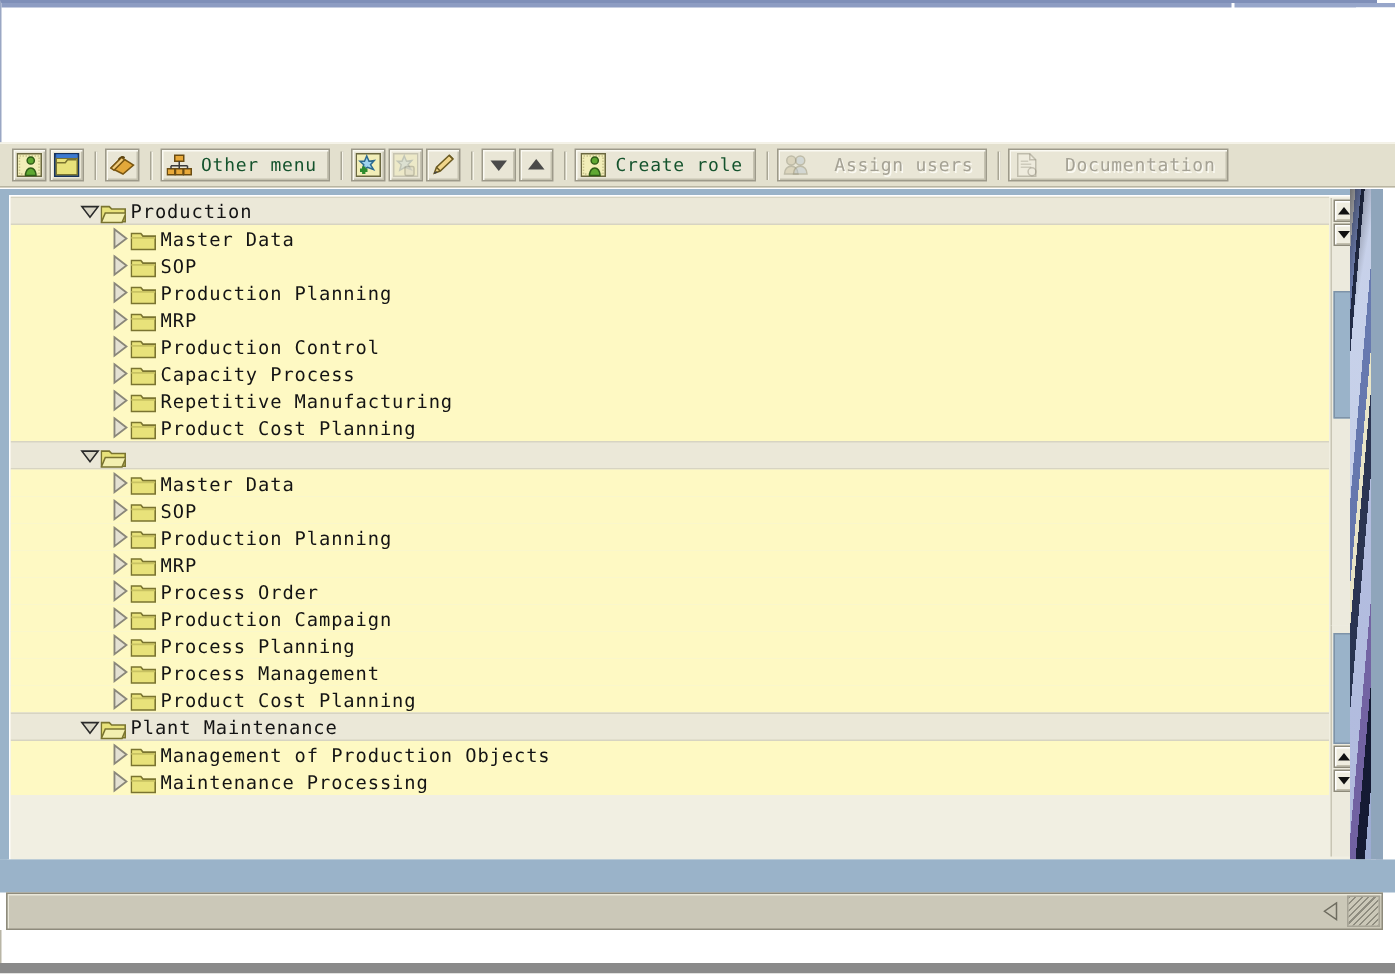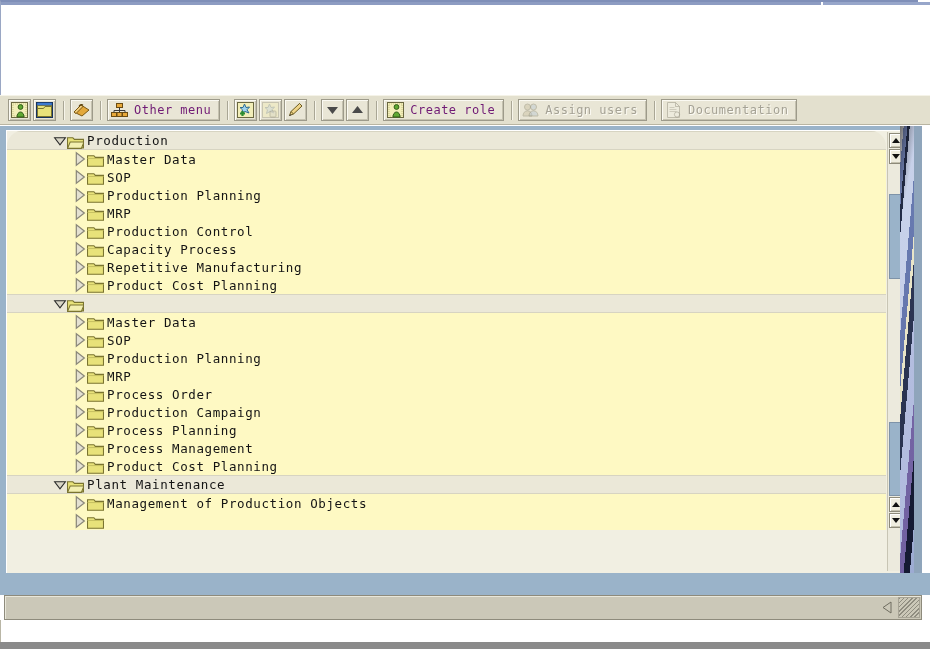--- a/index.html
+++ b/index.html
@@ -77,25 +77,25 @@
     padding: 0 2px;
   }
   .tb-btn.labeled {
     padding: 0 8px 0 3px;
     gap: 6px;
   }
   .tb-btn.disabled { color: #9b998c; }
   .tb-label {
     font-family: "DejaVu Sans Mono", "Liberation Mono", monospace;
     font-size: 12px;
-    color: #701a75;
+    color: #14532d;
     letter-spacing: 0.5px;
     white-space: nowrap;
   }
-  .tb-btn.disabled .tb-label { color: #a5a295; text-shadow: 1px 1px 0 #fbfaf3; }
+  .tb-btn.disabled .tb-label { color: #a5a295; text-shadow: 1px 1px 0 #fbfaf3; margin-left: 11px; }
   .tb-sep {
     width: 1px; height: 19px;
     background: #a9a695;
     margin: 0 5px;
     border-right: 1px solid #f7f5ea;
   }
   .ico { width: 17px; height: 16px; display:block; }
 
   
   #tree-frame {
@@ -115,21 +115,20 @@
     box-sizing: border-box;
     overflow: hidden;
   }
   #tree-list {
     position: absolute;
     left: 0; top: 0;
     width: 879px;
     height: 441px;
     overflow: hidden;
     background: #f1efe2;
-    border-radius: 15px;
   }
 
   .tree-row {
     height: 18px;
     display: flex;
     align-items: center;
     box-sizing: border-box;
     white-space: nowrap;
     cursor: default;
   }
@@ -717,20 +716,21 @@
               <svg class="ico" width="11" height="13" viewBox="0 0 11 13">
                 <polygon points="2.5,1.5 9,6.5 2.5,11.5" fill="#e4e1d2" stroke="#8a877a" stroke-width="1"></polygon>
               </svg>
             </span>
             <span class="folder">
               <svg class="ico" width="16" height="13" viewBox="0 0 16 13">
                 <path d="M0.5 1.5h6l1.3 1.6h7.7v8.4h-15z" fill="#e8e27a" stroke="#7a7430"></path>
                 <path d="M0.5 4.2h15" stroke="#c8c262"></path>
               </svg>
             </span>
+            <span class="node-label">Maintenance Processing</span>
           </div>
         </div>
 
       <div class="vsb" id="vsb-top">
         <div class="sb-btn">
           <span class="arrow-up"></span>
         </div>
         <div class="sb-btn">
           <span class="arrow-dn"></span>
         </div>

